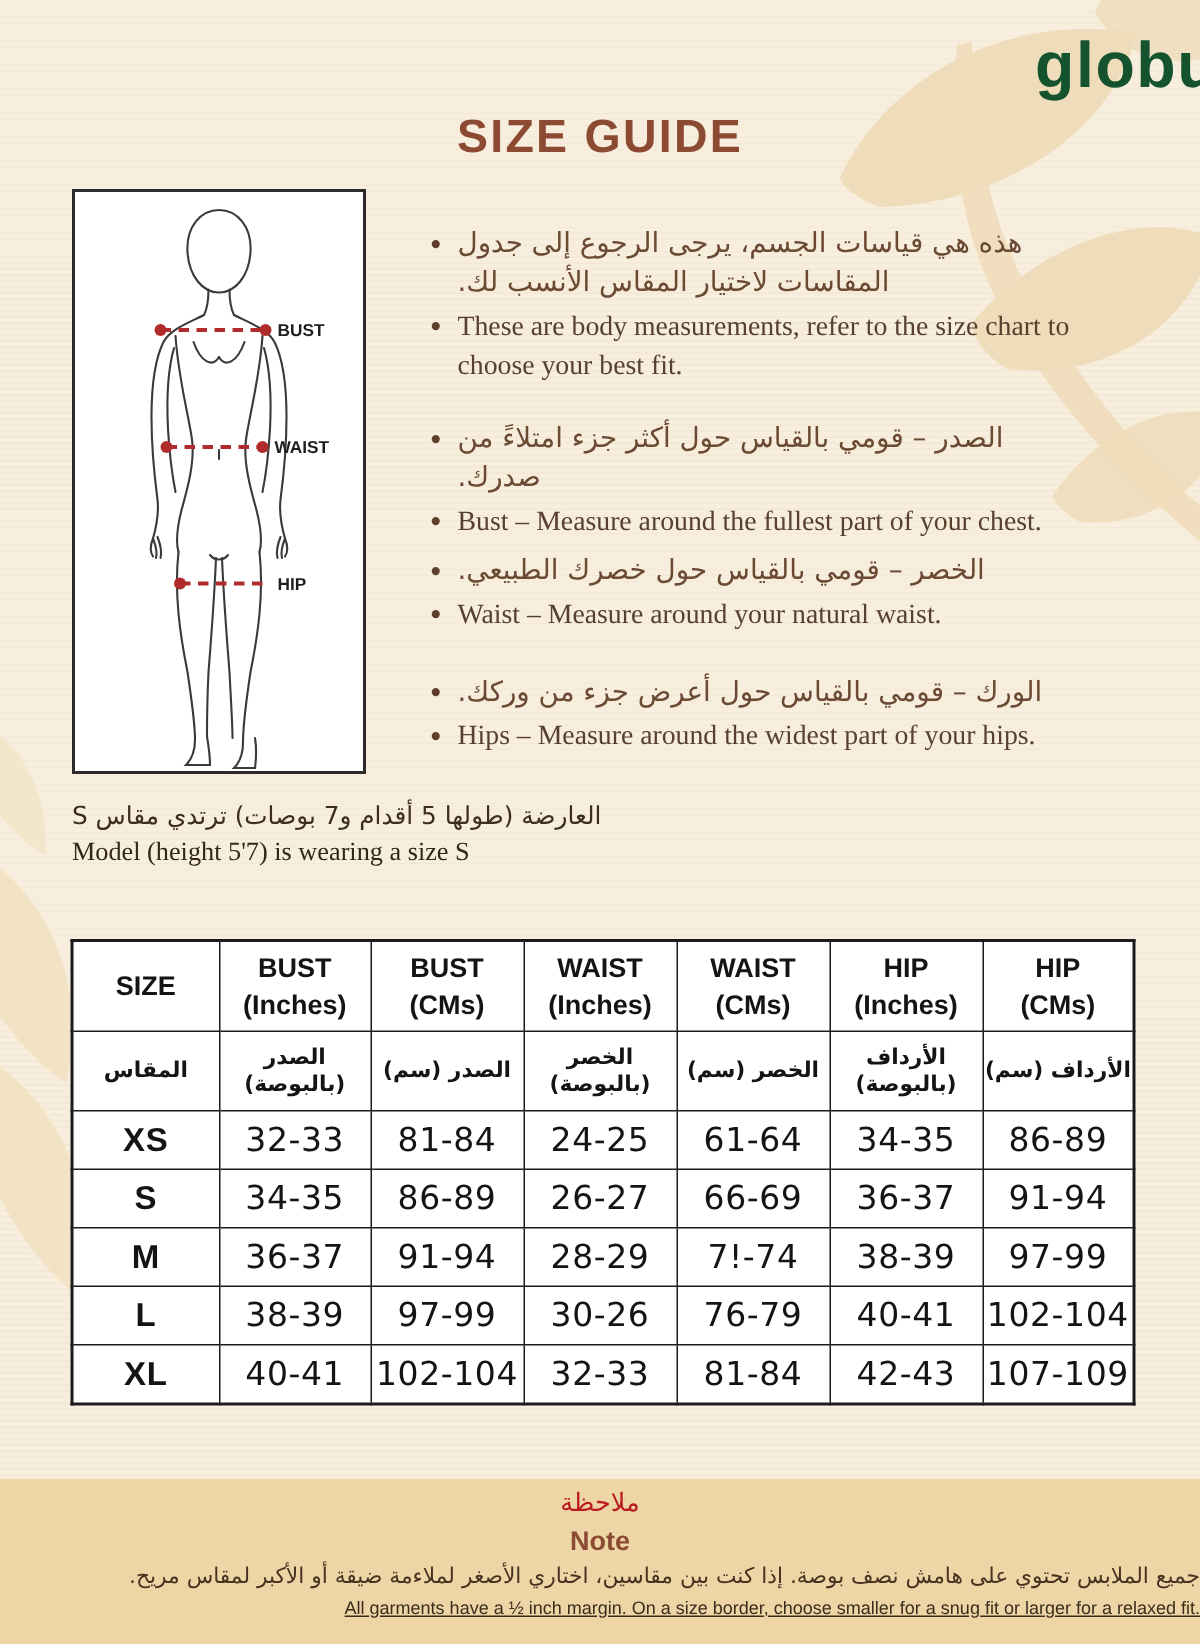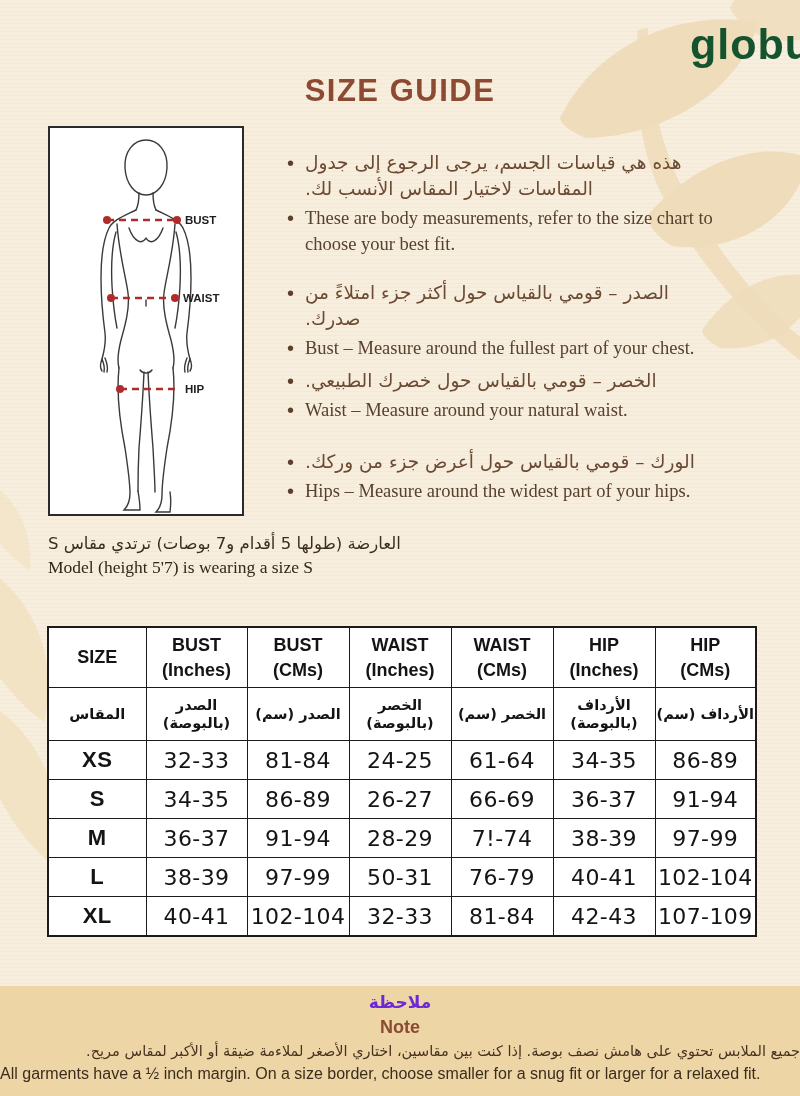--- a/index.html
+++ b/index.html
@@ -74,33 +74,33 @@
   .size-table td{height:38px;font-size:22px;letter-spacing:0.4px;font-family:"DejaVu Sans", sans-serif;}
   .size-table td.size-col{font-weight:700;font-family:"Liberation Sans", sans-serif;letter-spacing:0.5px;}
 
   
   .note-band{
     position:absolute;left:0;top:986px;width:800px;height:110px;
     background:#eed5a6;
   }
   .note-title-ar{
     position:absolute;top:6px;left:0;width:100%;text-align:center;
-    font-family:"DejaVu Sans", sans-serif;font-size:17px;font-weight:700;color:#6d28d9;
+    font-family:"DejaVu Sans", sans-serif;font-size:17px;font-weight:400;color:#b91c1c;
   }
   .note-title-en{
     position:absolute;top:31px;left:0;width:100%;text-align:center;
     font-size:18px;font-weight:700;color:#8a4a33;
   }
   .note-body-ar{
     position:absolute;top:57px;left:0;width:100%;text-align:right;
     font-family:"DejaVu Sans", sans-serif;font-size:14.5px;color:#46321f;
   }
   .note-body-en{
-    position:absolute;top:79px;left:0;width:100%;text-align:left;
-    font-size:16px;color:#3a2d1d;
+    position:absolute;top:79px;left:0;width:100%;text-align:right;
+    font-size:12px;color:#3a2d1d;text-decoration:underline;
   }
 </style>
 </head>
 <body>
 
 <div class="texture"></div>
 
 <svg class="decor" width="800" height="1096" viewBox="0 0 800 1096">
   <g fill="#eedcba">
     <path d="M806,365 C760,330 700,270 662,195 C640,150 632,90 638,30 L648,28 C648,95 662,150 686,195 C716,250 764,310 810,345 Z" opacity="0.9"></path>
@@ -294,21 +294,21 @@
           <td>91-94</td>
           <td>28-29</td>
           <td>7!-74</td>
           <td>38-39</td>
           <td>97-99</td>
         </tr>
         <tr>
           <td class="size-col">L</td>
           <td>38-39</td>
           <td>97-99</td>
-          <td>50-31</td>
+          <td>30-26</td>
           <td>76-79</td>
           <td>40-41</td>
           <td>102-104</td>
         </tr>
         <tr>
           <td class="size-col">XL</td>
           <td>40-41</td>
           <td>102-104</td>
           <td>32-33</td>
           <td>81-84</td>

